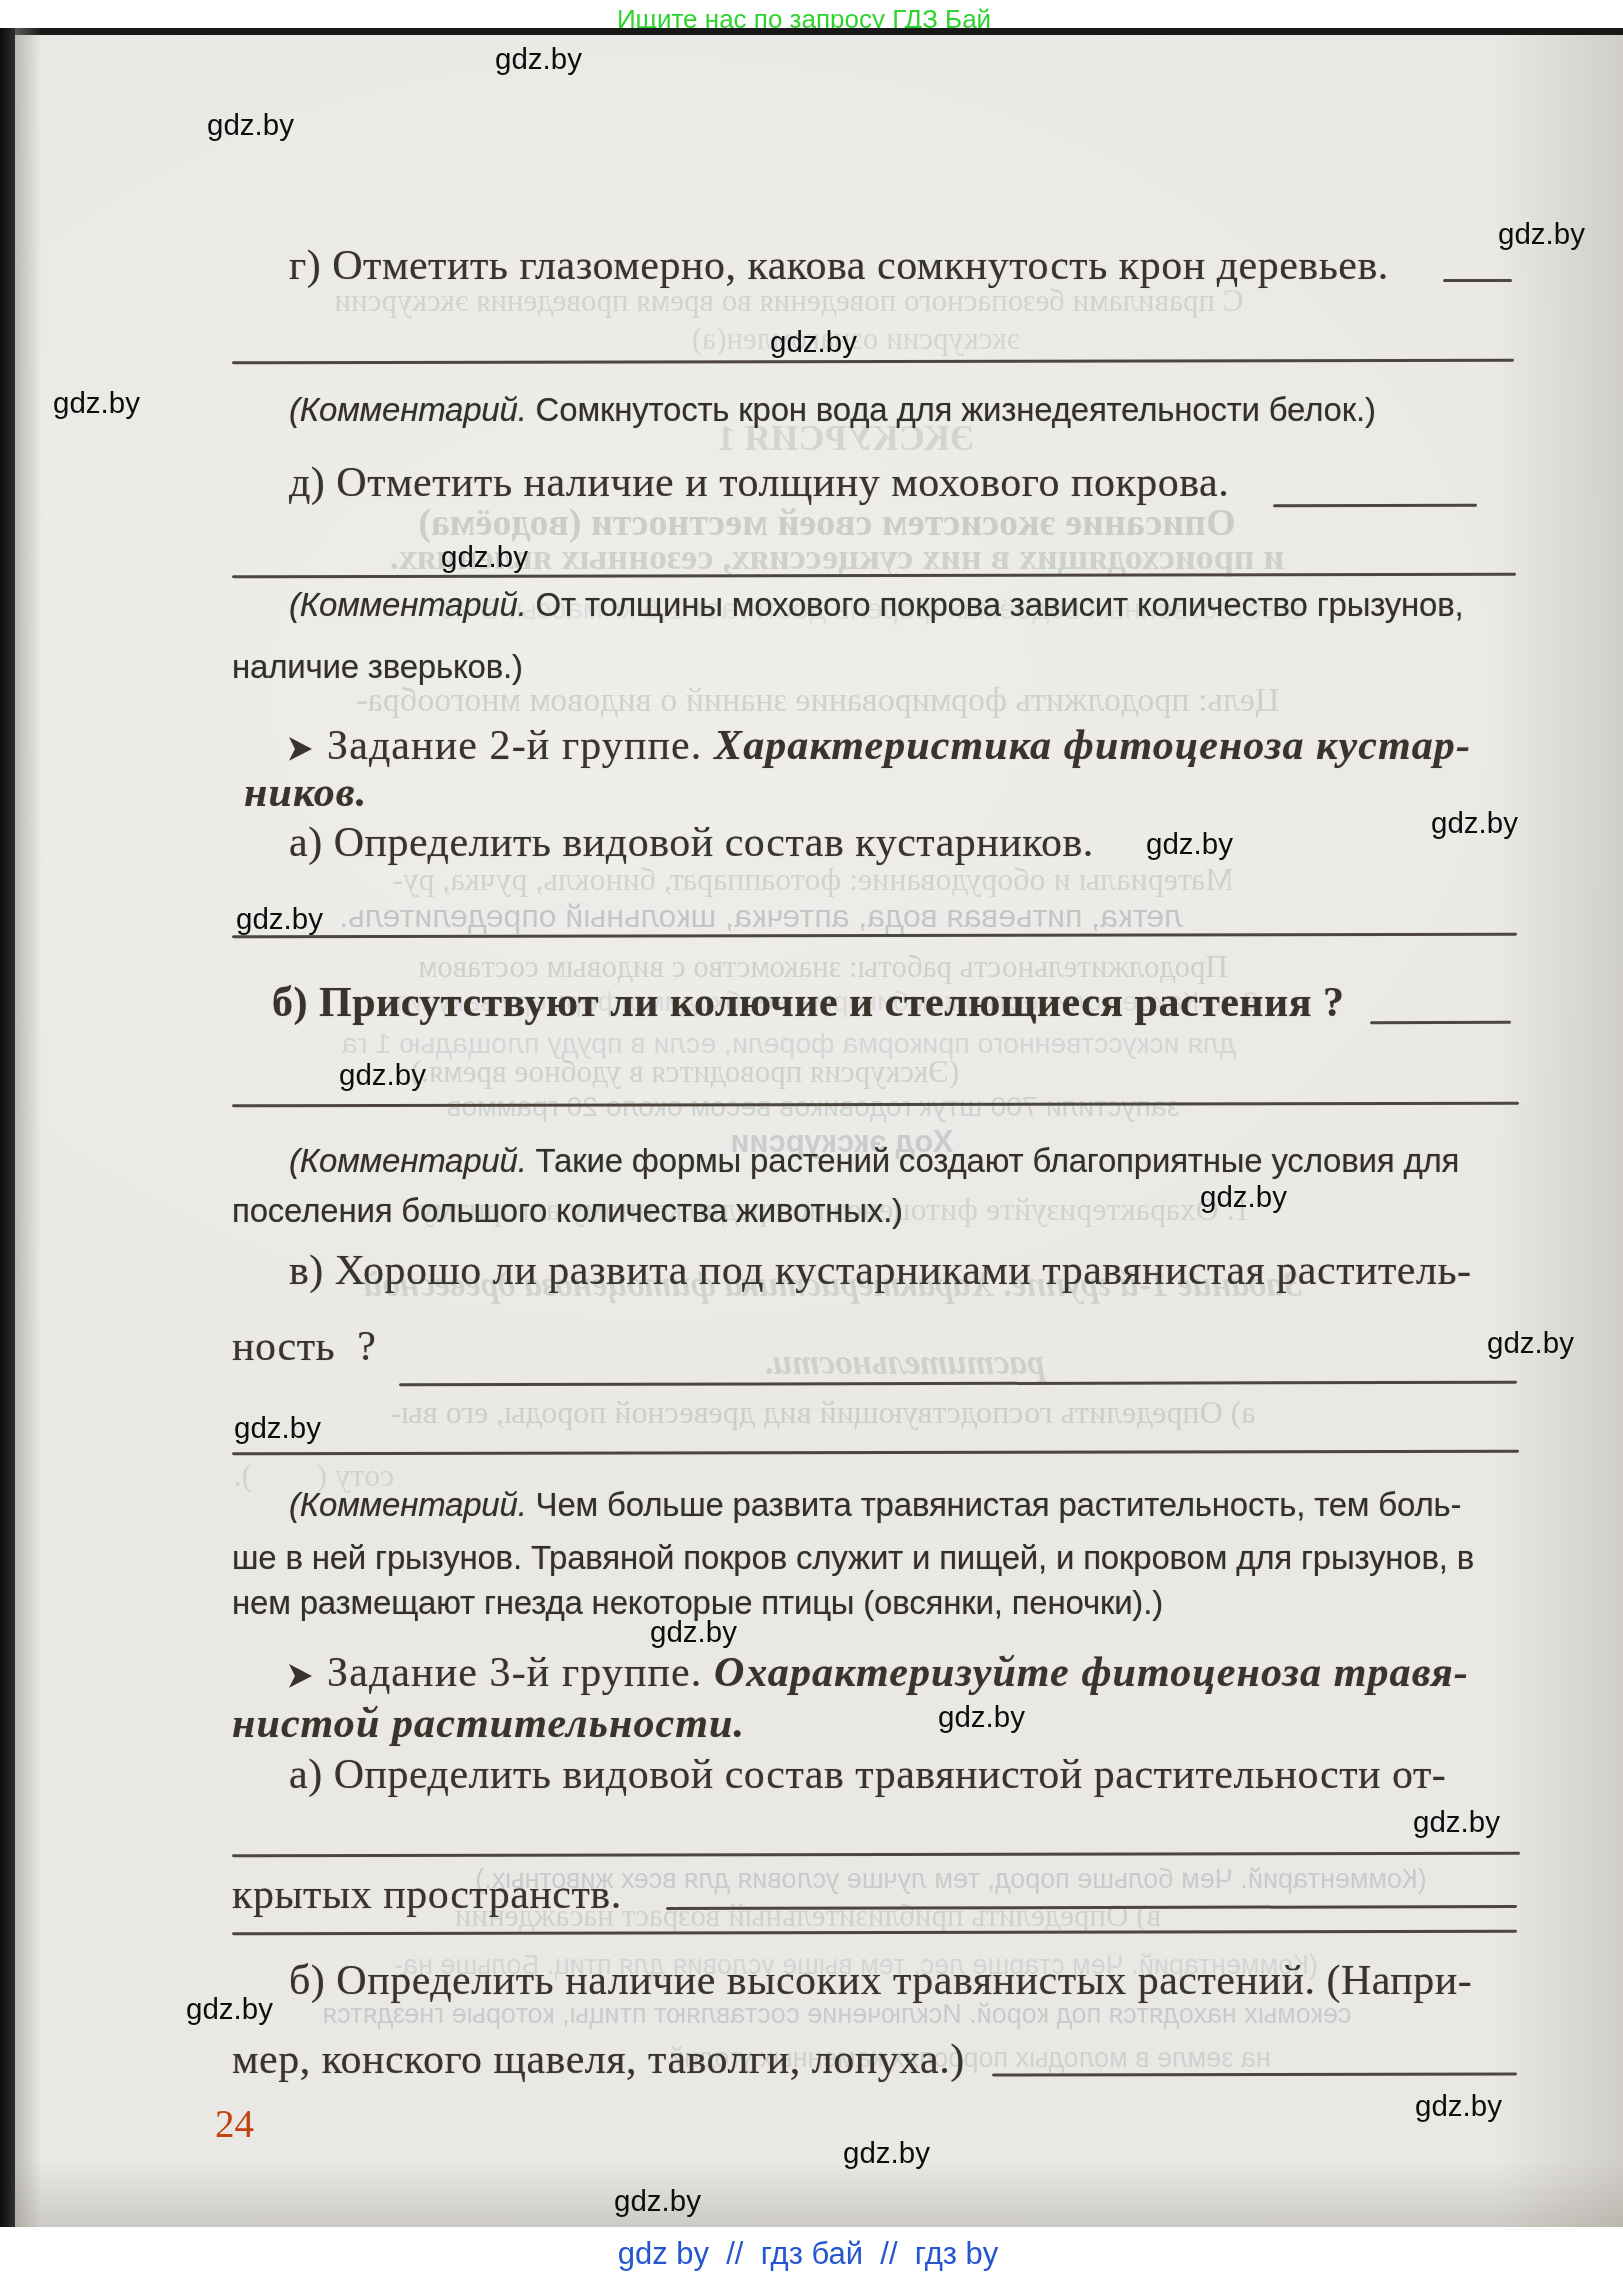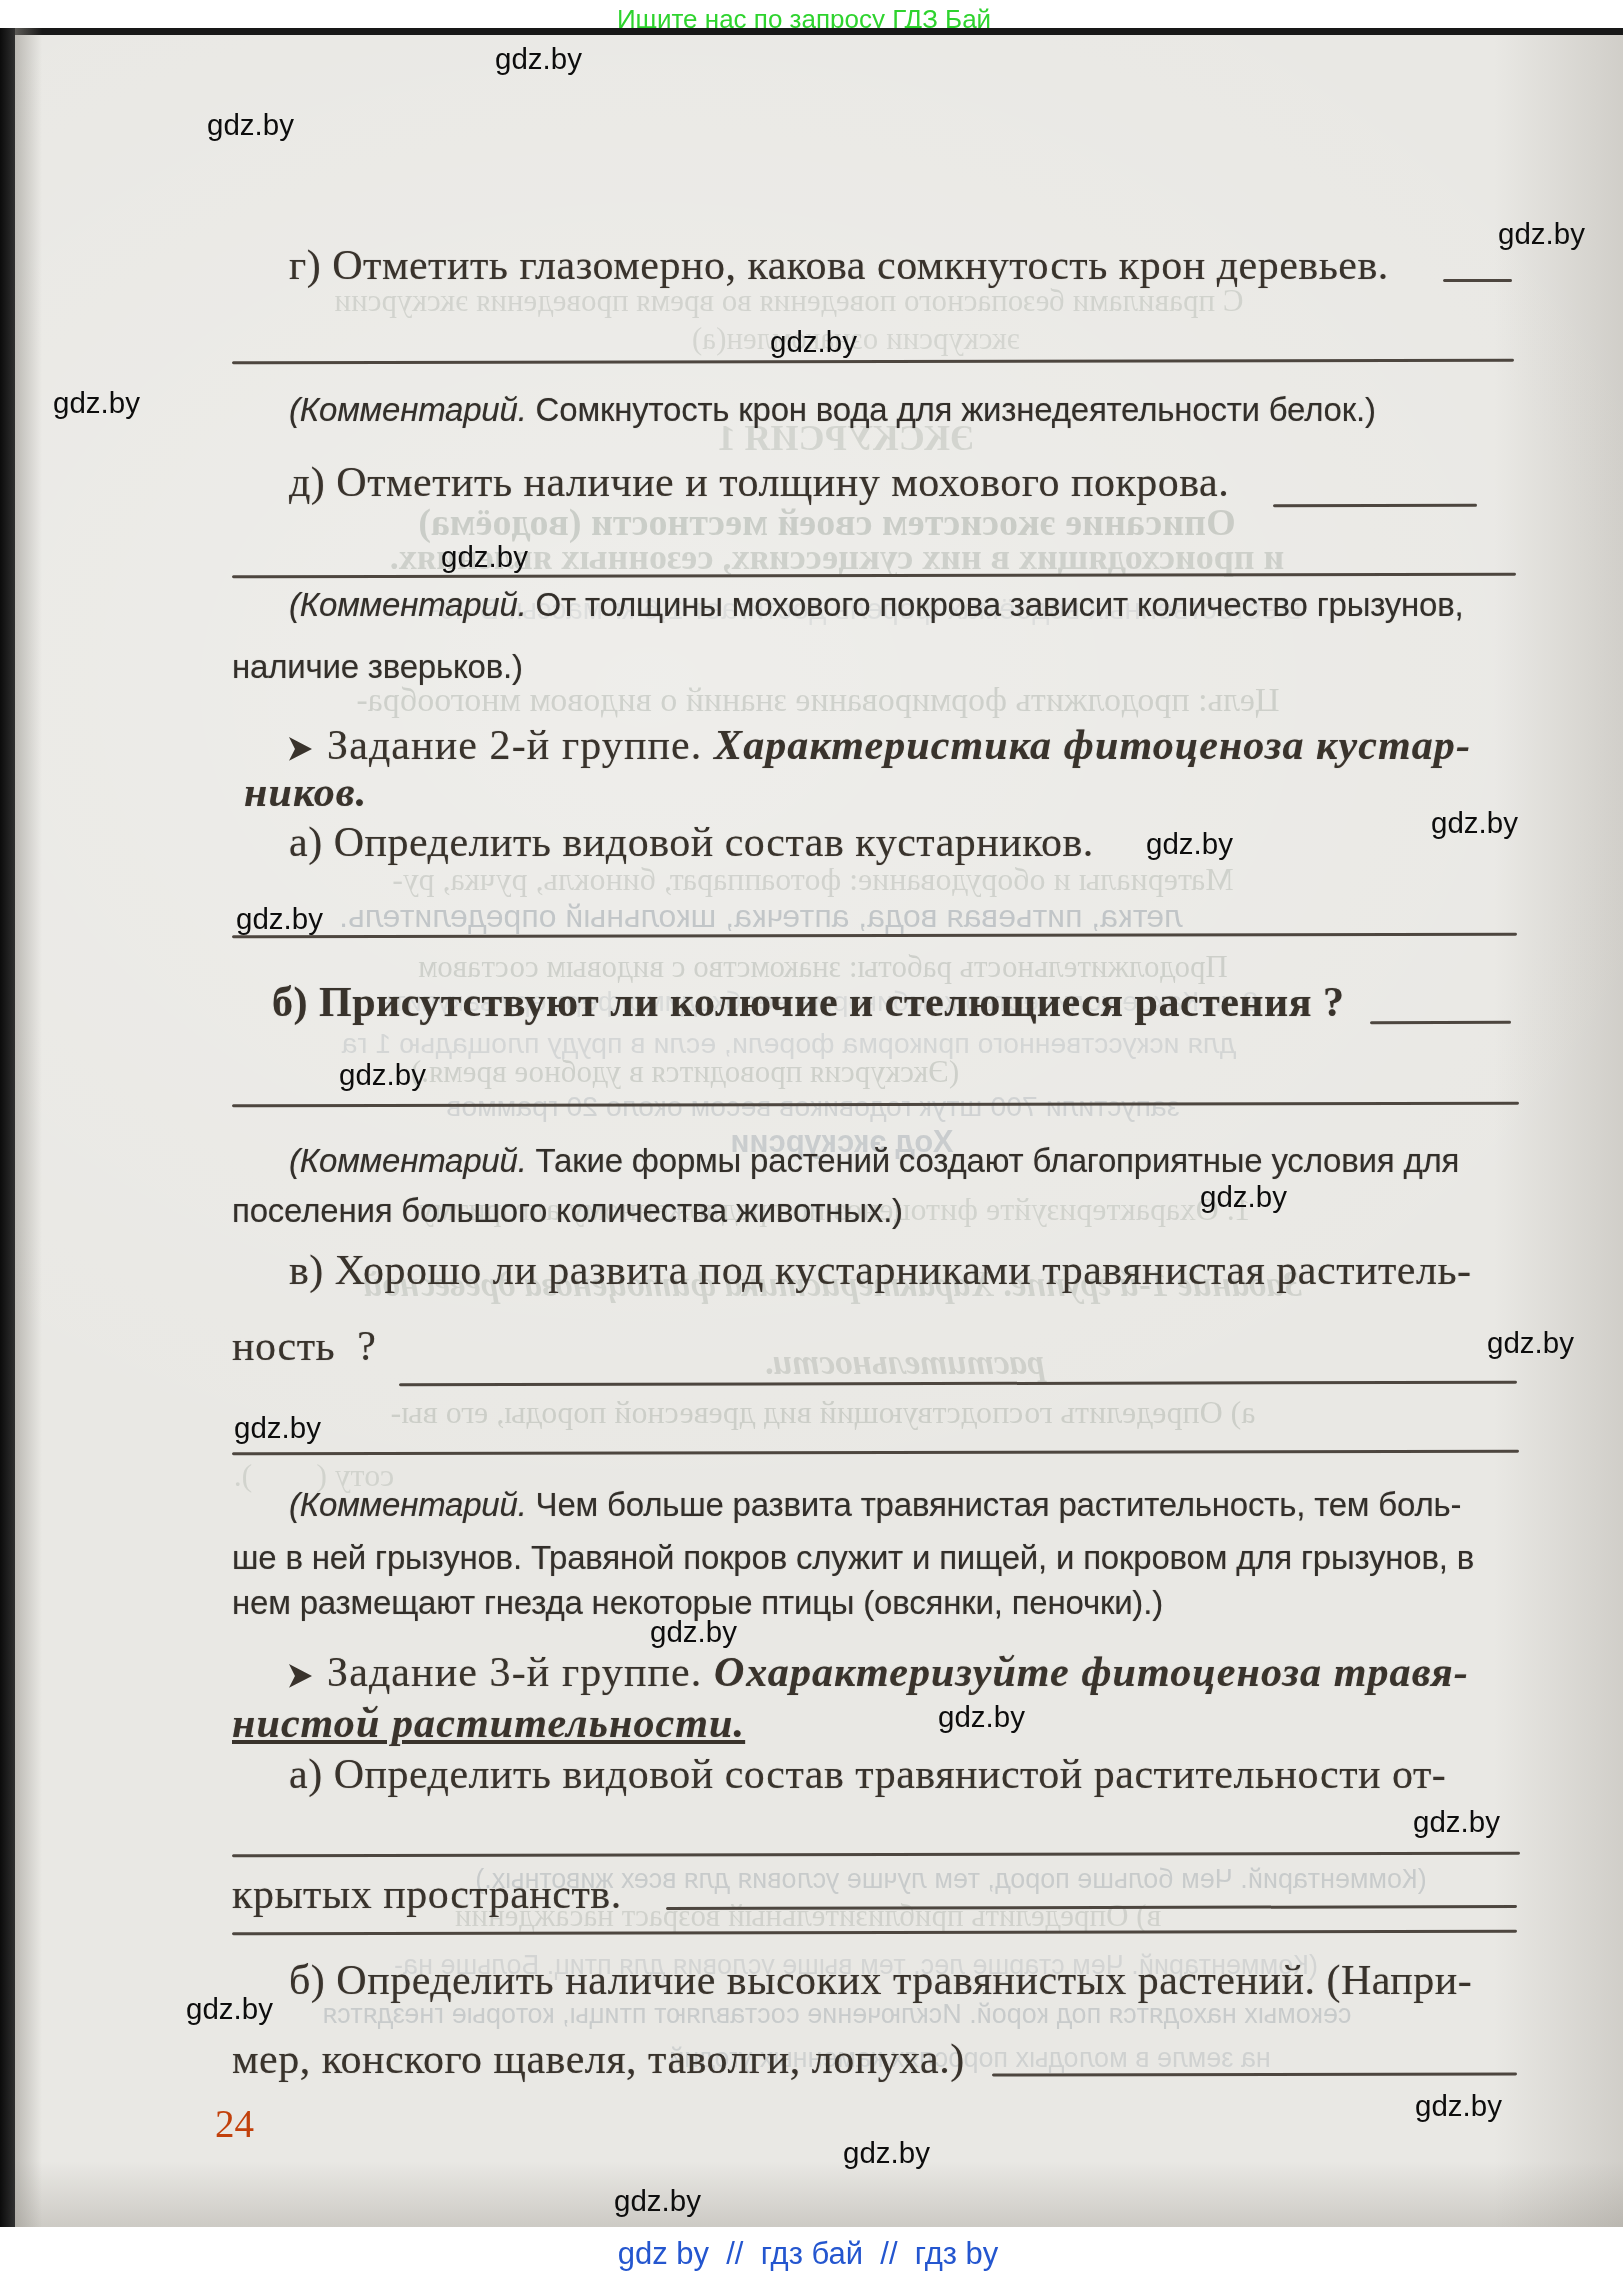--- a/index.html
+++ b/index.html
@@ -120,21 +120,21 @@
       <div class="line t-serif" style="left: 289px; top: 820px;"><span>а) Определить видовой состав кустарников.</span></div>
       <div class="line t-serif" style="left: 272px; top: 980px; font-weight: bold;"><span>б) Присутствуют ли колючие и стелющиеся растения ?</span></div>
       <div class="line t-sans" style="left: 289px; top: 1144px; text-align: center;"><span class="it">(Комментарий.</span><span> Такие формы растений создают благоприятные условия для</span></div>
       <div class="line t-sans" style="left: 232px; top: 1194px;"><span>поселения большого количества животных.)</span></div>
       <div class="line t-serif" style="left: 289px; top: 1248px;"><span>в) Хорошо ли развита под кустарниками травянистая раститель-</span></div>
       <div class="line t-serif" style="left: 232px; top: 1324px;"><span>ность  ?</span></div>
       <div class="line t-sans" style="left: 289px; top: 1488px;"><span class="it">(Комментарий.</span><span> Чем больше развита травянистая растительность, тем боль-</span></div>
       <div class="line t-sans" style="left: 232px; top: 1541px;"><span>ше в ней грызунов. Травяной покров служит и пищей, и покровом для грызунов, в</span></div>
       <div class="line t-sans" style="left: 232px; top: 1586px; text-align: right;"><span>нем размещают гнезда некоторые птицы (овсянки, пеночки).)</span></div>
       <div class="line t-serif task" style="left: 289px; top: 1650px;"><span class="task-arrow"></span><span class="b">Задание 3-й группе. </span><span class="bi">Охарактеризуйте фитоценоза травя-</span></div>
-      <div class="line t-serif task" style="left: 232px; top: 1701px; text-decoration: underline;"><span class="bi">нистой растительности.</span></div>
+      <div class="line t-serif task" style="left: 232px; top: 1701px;"><span class="bi">нистой растительности.</span></div>
       <div class="line t-serif" style="left: 289px; top: 1752px;"><span>а) Определить видовой состав травянистой растительности от-</span></div>
       <div class="line t-serif" style="left: 232px; top: 1872px;"><span>крытых пространств.</span></div>
       <div class="line t-serif" style="left: 289px; top: 1958px;"><span>б) Определить наличие высоких травянистых растений. (Напри-</span></div>
       <div class="line t-serif" style="left: 232px; top: 2037px;"><span>мер, конского щавеля, таволги, лопуха.)</span></div>
     </div>
   <div id="wm-layer">
       <span class="wm" style="left: 495px; top: 44px;">gdz.by</span>
       <span class="wm" style="left: 207px; top: 110px;">gdz.by</span>
       <span class="wm" style="left: 1498px; top: 219px;">gdz.by</span>
       <span class="wm" style="left: 770px; top: 327px;">gdz.by</span>

